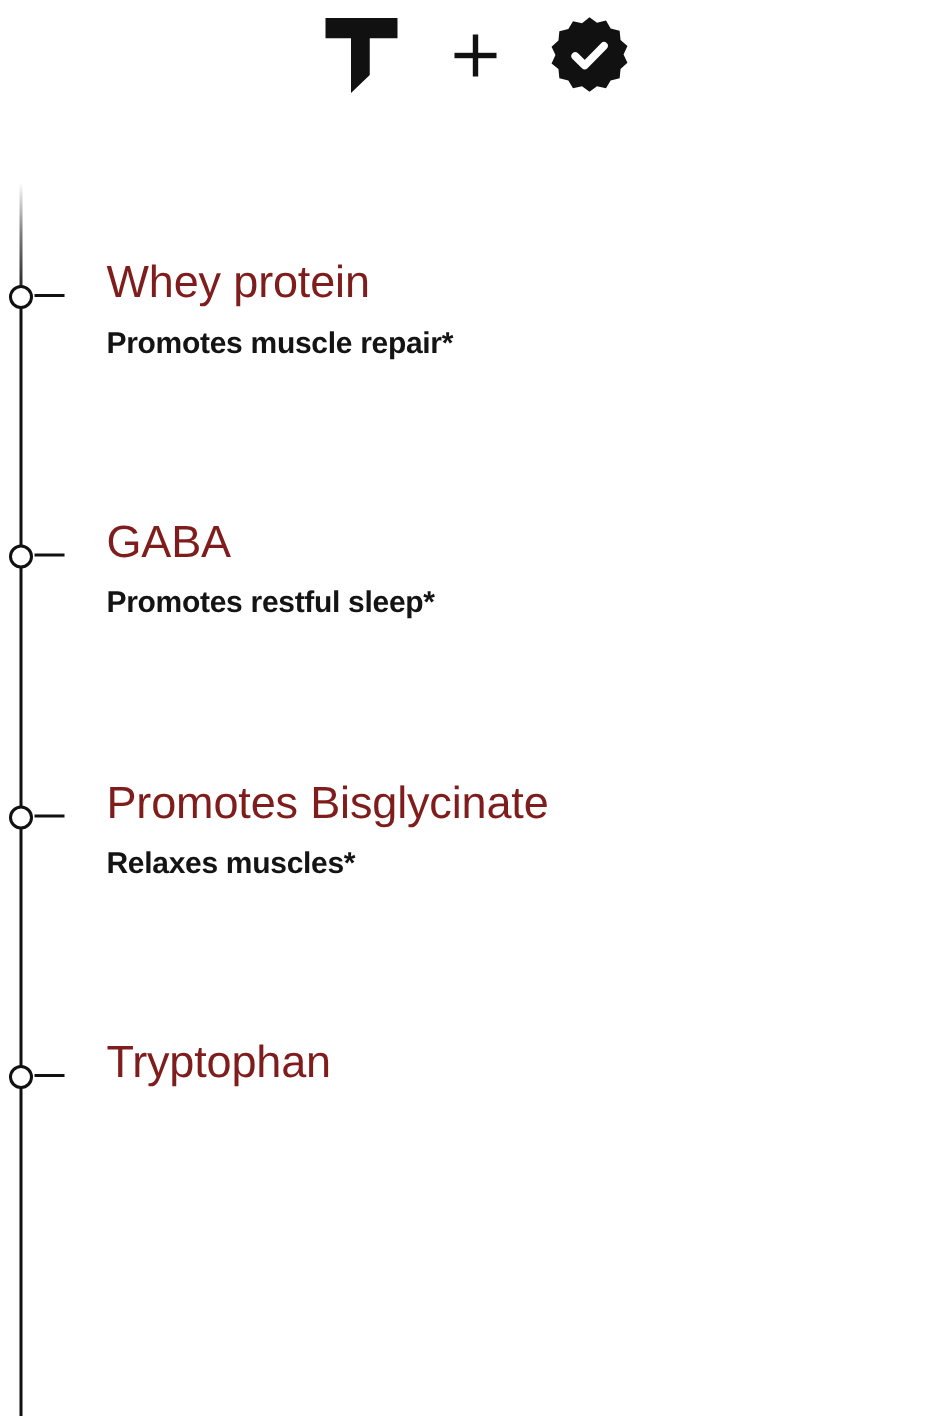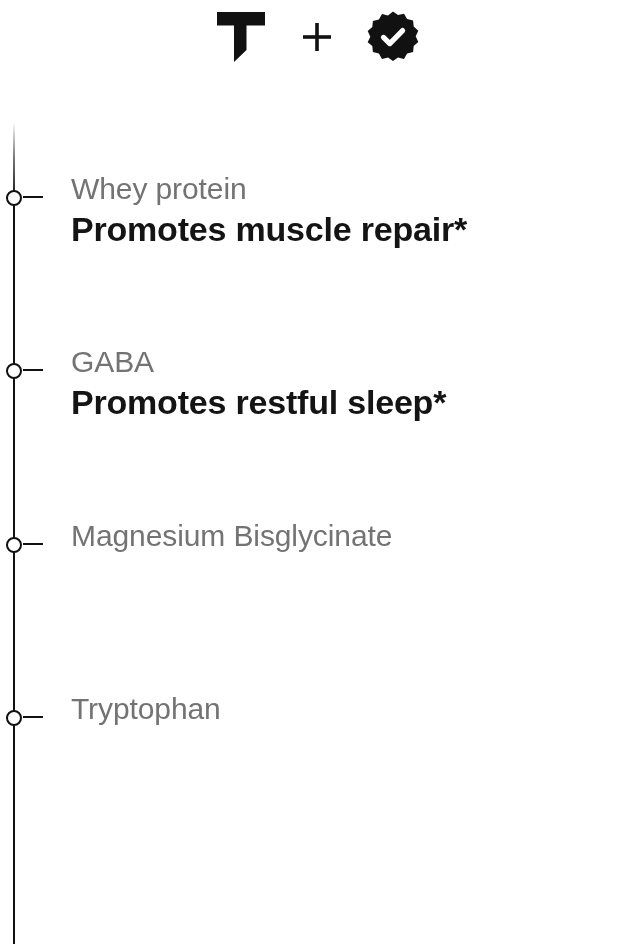--- a/index.html
+++ b/index.html
@@ -105,25 +105,25 @@
     position: absolute;
     left: 71px;
     top: -18px;
     width: 562px;
   }
   .item-name {
     font-size: 30px;
     font-weight: 400;
     line-height: 41px;
     letter-spacing: -0.1px;
-    color: #737373;
+    color: #7f1d1d;
     white-space: nowrap;
   }
   .item-benefit {
-    font-size: 34px;
+    font-size: 20px;
     font-weight: 700;
     line-height: 41px;
     letter-spacing: -0.2px;
     color: #141414;
   }
 </style>
 </head>
 <body>
 
 <div class="brand-header">
@@ -178,21 +178,22 @@
         <div class="item-benefit">Promotes restful sleep*</div>
       </div>
     </li>
 
     <li class="timeline-item" style="top:533px;">
       <span class="marker">
         <span class="marker-dot"></span>
         <span class="marker-tick"></span>
       </span>
       <div class="item-text">
-        <div class="item-name">Magnesium Bisglycinate</div>
+        <div class="item-name">Promotes Bisglycinate</div>
+        <div class="item-benefit">Relaxes muscles*</div>
       </div>
     </li>
 
     <li class="timeline-item" style="top:706px;">
       <span class="marker">
         <span class="marker-dot"></span>
         <span class="marker-tick"></span>
       </span>
       <div class="item-text">
         <div class="item-name">Tryptophan</div>

